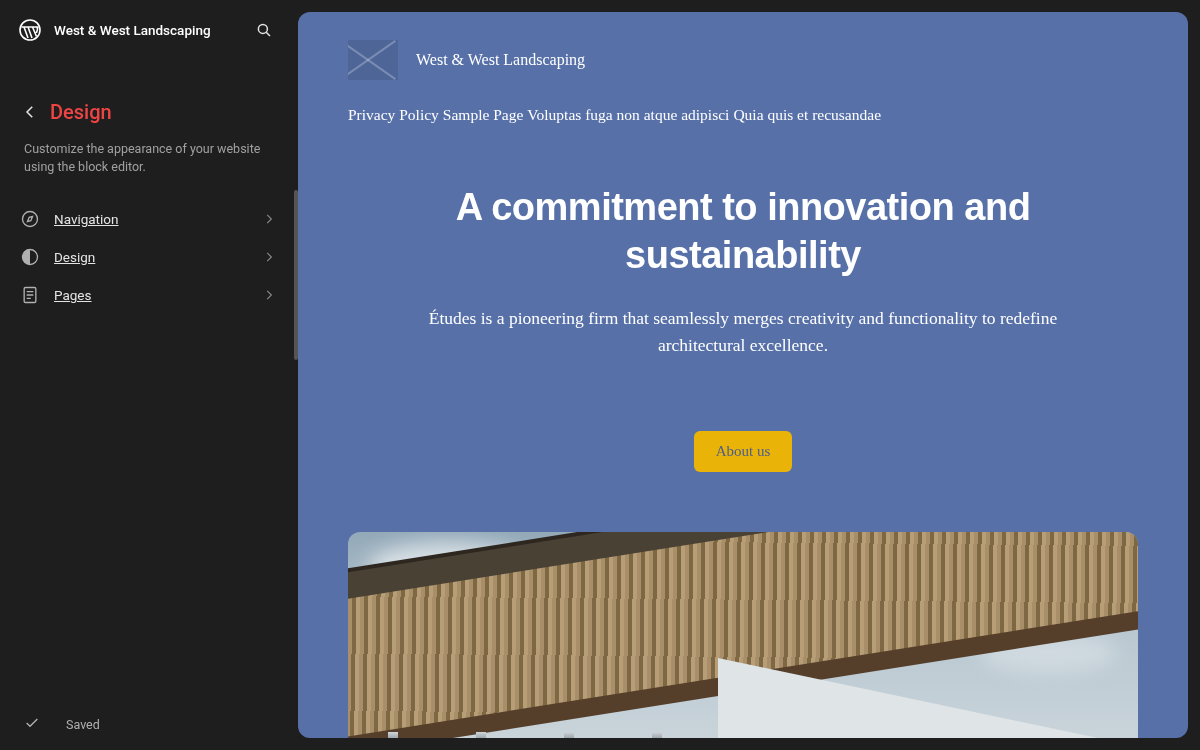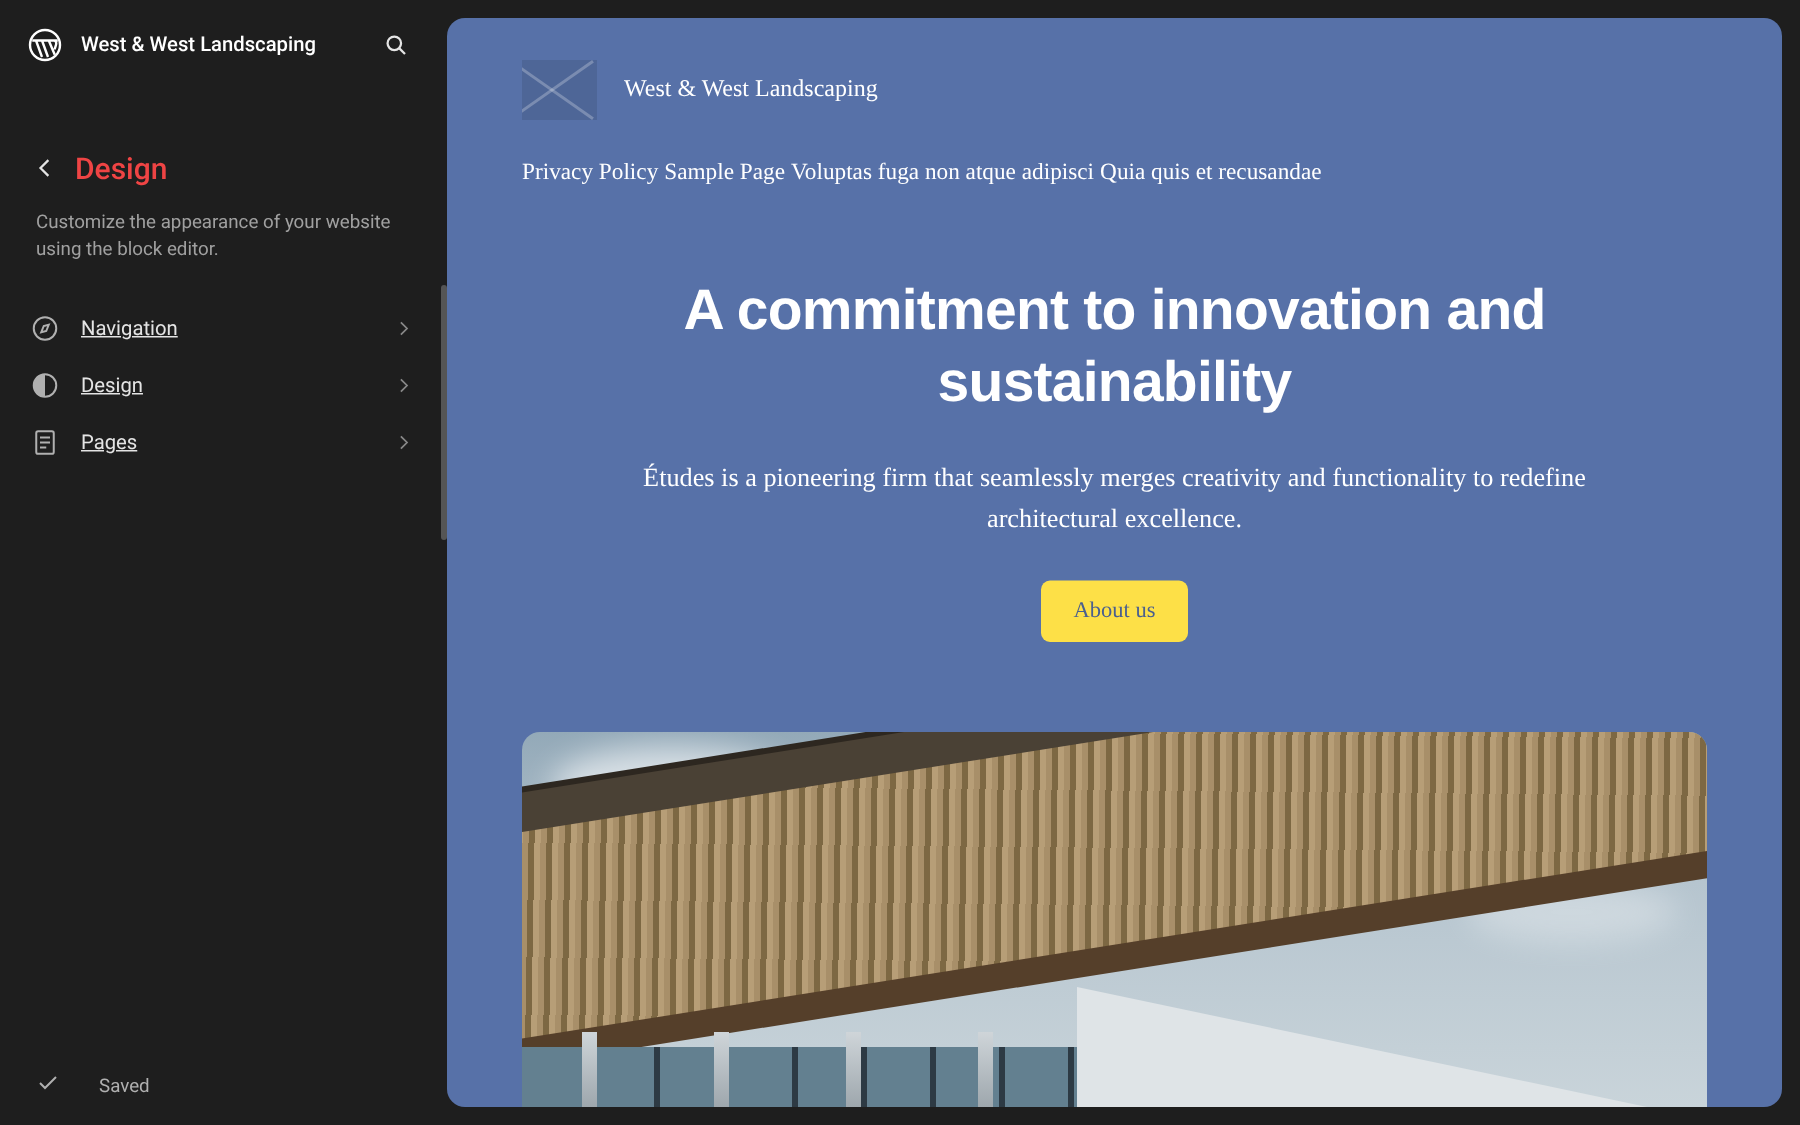--- a/index.html
+++ b/index.html
@@ -38,21 +38,21 @@
     .pv-logo-box { width: 50px; height: 40px; background: #4e6697; position: relative; overflow: hidden; }
     .pv-logo-box::before { content:""; position:absolute; left:-10px; top:-2px; width:70px; height:2px; background: rgba(255,255,255,.25); transform: rotate(35deg); transform-origin:left; }
     .pv-logo-box::after { content:""; position:absolute; left:-10px; bottom:-2px; width:70px; height:2px; background: rgba(255,255,255,.25); transform: rotate(-35deg); transform-origin:left; }
 
     .pv-nav { display: flex; gap: 4px; font-size: 15.5px; margin-bottom: 60px; }
     .pv-nav-item { cursor: pointer; }
 
     .pv-hero { text-align: center; max-width: 720px; margin: 0 auto; }
     .pv-hero h1 { font-family: -apple-system, sans-serif; font-weight: 700; font-size: 38px; line-height: 1.25; letter-spacing: -0.5px; margin-bottom: 26px; }
     .pv-hero p { font-size: 17.5px; line-height: 1.55; margin-bottom: 28px; padding: 0 40px; }
-    .pv-cta { display: inline-block; background: #fde047; color: #4a5f8f; padding: 12px 22px; border-radius: 6px; font-size: 15px; cursor: pointer; }
+    .pv-cta { display: inline-block; background: #eab308; color: #4a5f8f; padding: 12px 22px; border-radius: 6px; font-size: 15px; cursor: pointer; margin-top: 44px; }
 
     .pv-building { margin-top: 60px; border-radius: 12px 12px 0 0; overflow: hidden; flex:1; position:relative; }
     .sky { position:absolute; inset:0; background: linear-gradient(180deg, #93a9b8 0%, #b6c5cf 40%, #c9d4da 100%); }
     .cloud { position:absolute; background: rgba(255,255,255,.6); border-radius:50%; filter: blur(10px); }
     .roof { position:absolute; left:-60px; top:50px; width:900px; height:26px; background:#4a4135; transform: rotate(-9deg); transform-origin:left; box-shadow: 0 -4px 0 #2d2720; }
     .slats { position:absolute; left:-60px; top:76px; width:900px; height:150px; transform: rotate(-9deg); transform-origin:left; background: repeating-linear-gradient(100deg, #a88f69 0 4px, #7d6843 4px 8px, #b79e77 8px 12px); }
     .under-band { position:absolute; left:-60px; top:214px; width:900px; height:18px; background:#553f2a; transform: rotate(-9deg); transform-origin:left; }
     .glass { position:absolute; left:0; right:340px; bottom:0; top:210px; background: repeating-linear-gradient(90deg, #638090 0 42px, #2d3a44 42px 46px), linear-gradient(180deg, rgba(255,255,255,.1), rgba(0,0,0,.1)); }
     .glass::before{content:"";position:absolute;inset:0;background: repeating-linear-gradient(180deg, transparent 0 48px, rgba(0,0,0,.35) 48px 52px);}
     .pillar { position:absolute; top:200px; bottom:0; width:10px; background: linear-gradient(180deg,#cfd5d9,#9ea7ad); }

